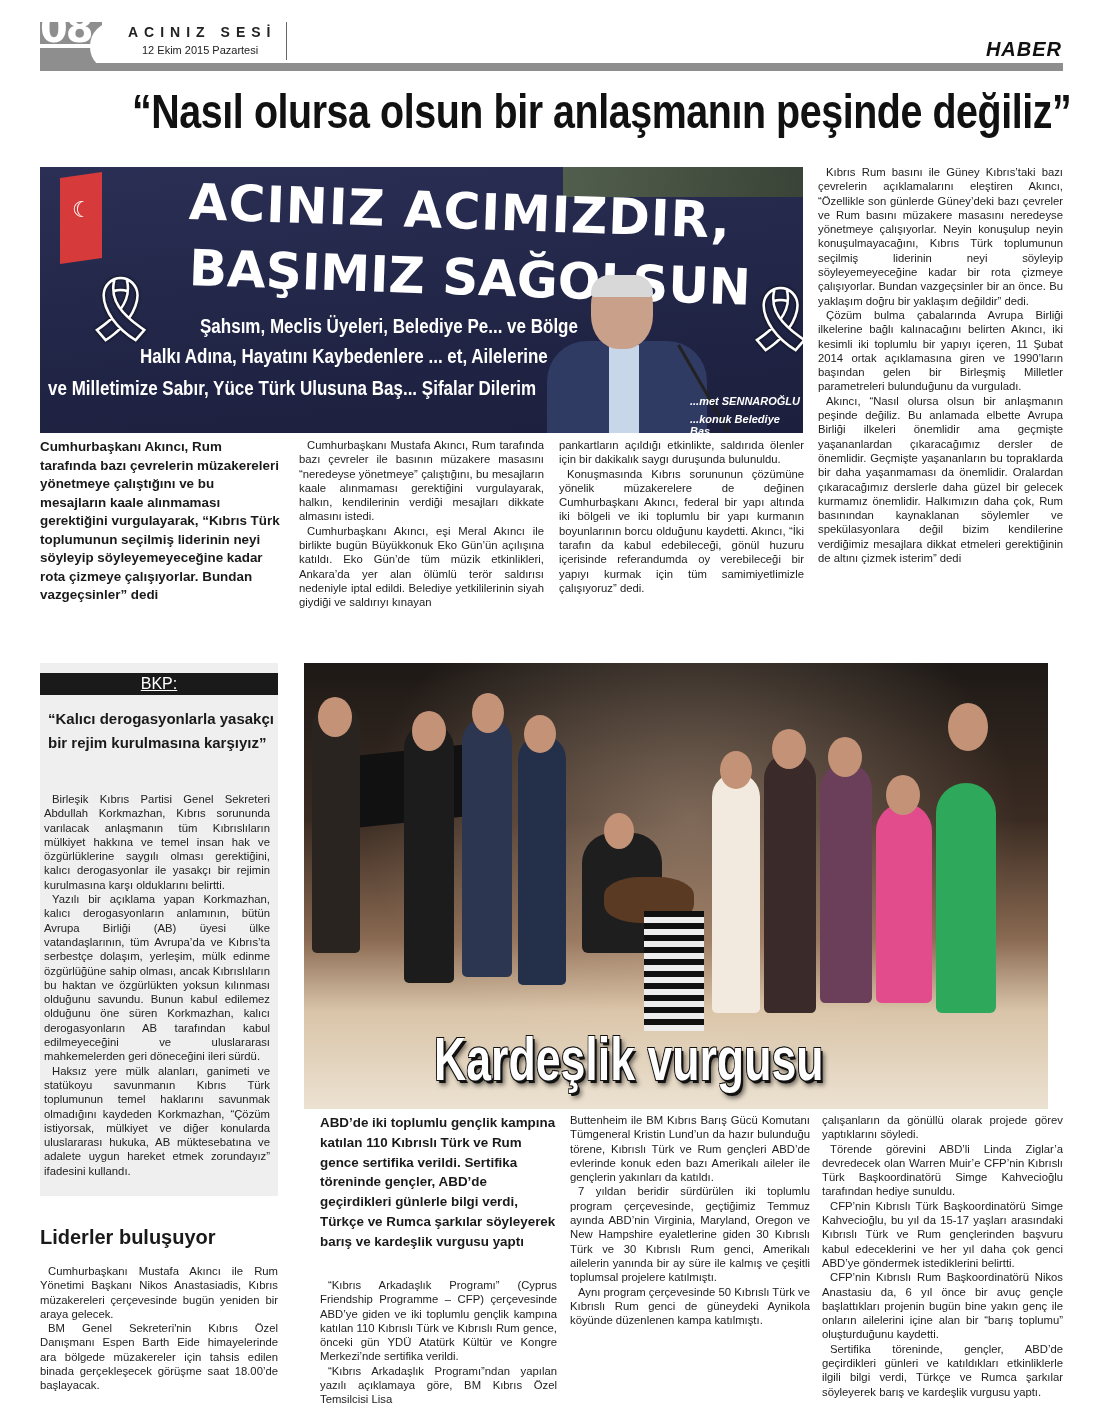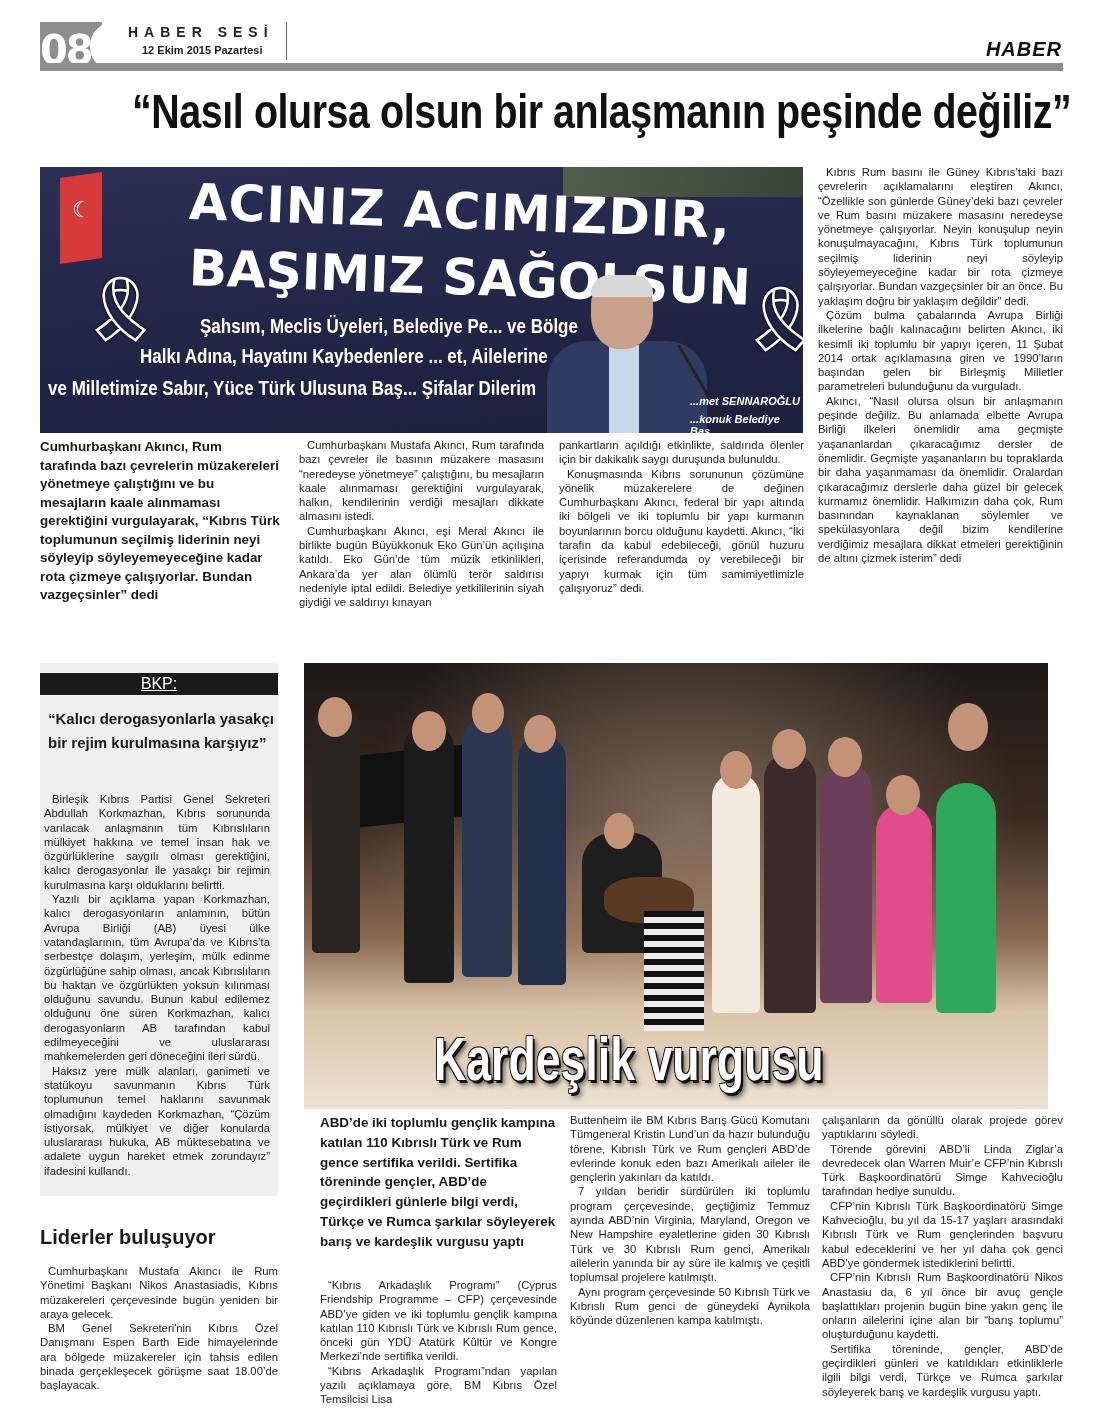--- a/index.html
+++ b/index.html
@@ -4,24 +4,24 @@
 <style>
   html, body { margin:0; padding:0; background:#ffffff; }
   body { width:1102px; height:1417px; position:relative; overflow:hidden;
          font-family:"Liberation Sans", "DejaVu Sans", sans-serif; color:#1a1a1a; }
   .abs { position:absolute; }
 
   
   .mast-bar { left:40px; top:63px; width:1023px; height:8px; background:#8e8e8e; }
   .page-num-box { left:40px; top:22px; width:62px; height:49px; background:#8e8e8e; }
   .page-num-cap { left:90px; top:22px; width:40px; height:49px; background:#ffffff; border-radius:24px 0 0 24px; }
-  .page-num { left:40px; top:24px; width:60px; height:52px; font-family:"DejaVu Sans", sans-serif;
-              font-weight:bold; font-size:40px; color:#ffffff; letter-spacing:-2px; line-height:52px; }
+  .page-num { left:40px; top:2px; width:60px; height:52px; font-family:"DejaVu Sans", sans-serif;
+              font-weight:bold; font-size:40px; color:#ffffff; letter-spacing:-2px; line-height:52px;text-decoration:underline; }
   .paper-name { left:128px; top:24px; font-weight:bold; font-size:14px; letter-spacing:6px; color:#222; }
-  .paper-date { left:142px; top:44px; font-weight:bold; font-size:11px; color:#222; }
+  .paper-date { left:142px; top:44px; font-weight:normal; font-size:11px; color:#222; }
   .mast-divider { left:286px; top:22px; width:1px; height:38px; background:#666; }
   .section-label { right:40px; top:38px; font-weight:bold; font-style:italic; font-size:20px; color:#111;
                    letter-spacing:1px; }
 
   .headline { left:40px; top:84px; width:1023px; text-align:center;
               font-family:"Liberation Sans", sans-serif; font-weight:bold; font-size:48px;
               transform:scaleX(0.82); transform-origin:center; color:#111; letter-spacing:-0.5px; white-space:nowrap; }
 
   
   .photo-top { left:40px; top:167px; width:763px; height:266px; overflow:hidden;
@@ -67,21 +67,21 @@
                        transform:scaleX(0.72); transform-origin:left; white-space:nowrap;
                        text-shadow:3px 3px 0 #111, -1px -1px 0 #111, 1px -1px 0 #111, -1px 1px 0 #111, 5px 5px 6px rgba(0,0,0,.6); }
   .music-stand { left:50px; top:86px; width:135px; height:72px; background:#111; transform:skewY(-6deg); }
 </style>
 </head>
 <body>
 
 <div class="abs page-num-box"></div>
 <div class="abs page-num-cap"></div>
 <div class="abs page-num">08</div>
-<div class="abs paper-name">HABER SESİ</div>
+<div class="abs paper-name">ACINIZ SESİ</div>
 <div class="abs paper-date">12 Ekim 2015 Pazartesi</div>
 <div class="abs mast-divider"></div>
 <div class="abs section-label">HABER</div>
 <div class="abs mast-bar"></div>
 
 <h1 class="abs headline" style="margin:0;">“Nasıl olursa olsun bir anlaşmanın peşinde değiliz”</h1>
 
 <div class="abs photo-top">
   <div class="abs tree"></div>
   <div class="abs flag"></div>

